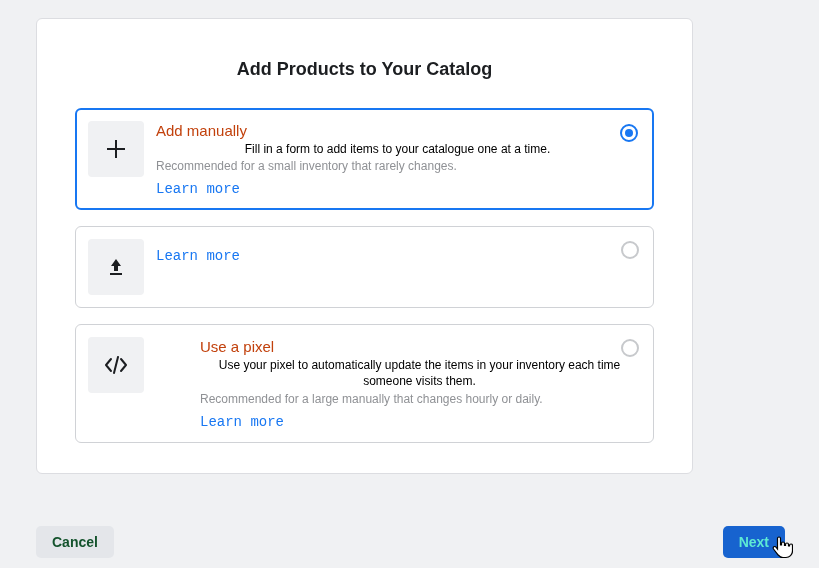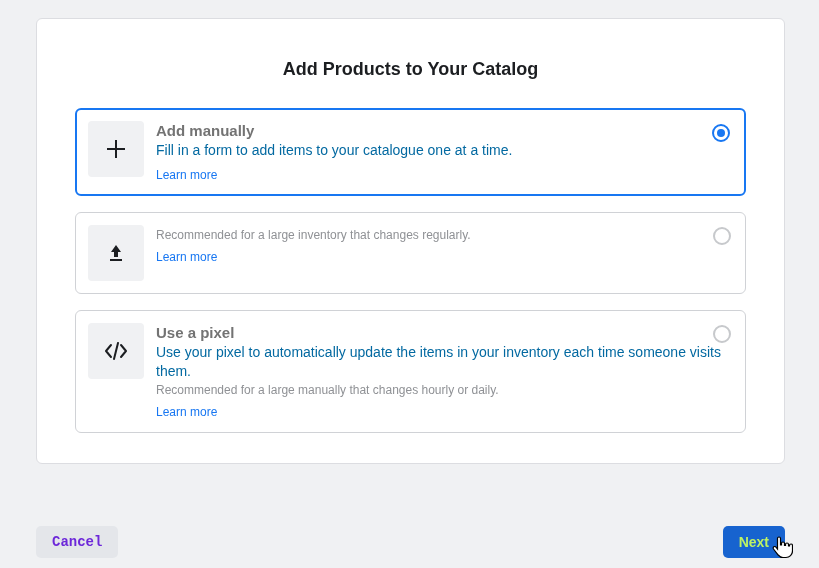--- a/index.html
+++ b/index.html
@@ -7,21 +7,21 @@
       font-family: -apple-system, BlinkMacSystemFont, "Segoe UI", Helvetica, Arial, sans-serif;
       background: #f0f1f3;
       width: 819px;
       height: 568px;
       position: relative;
     }
     .panel {
       position: absolute;
       top: 18px;
       left: 36px;
-      width: 749px;
+      width: 657px;
       background: #fff;
       border: 1px solid #dcdde1;
       border-radius: 6px;
       padding: 40px 38px 30px 38px;
     }
     .page-title {
       font-size: 18px;
       font-weight: 700;
       color: #1c1e21;
       text-align: center;
@@ -33,56 +33,58 @@
       padding: 12px 14px 12px 12px;
       display: flex;
       margin-bottom: 16px;
       position: relative;
       cursor: pointer;
     }
     .option.selected {
       border: 2px solid #1877f2;
       padding: 11px 13px 11px 11px;
     }
-    .option:last-child { margin-bottom: 0; }
+    .option:last-child { margin-bottom: 0; gap: 44px; }
     .icon-box {
       width: 56px;
       height: 56px;
       min-width: 56px;
       background: #f0f1f3;
       border-radius: 4px;
       display: flex;
       align-items: center;
       justify-content: center;
       margin-right: 12px;
       color: #1c1e21;
     }
     .option-body { flex: 1; padding-top: 1px; }
     .option-title {
       font-size: 15px;
-      font-weight: 700;
-      color: #737373;
+      font-weight: 400;
+      color: #c2410c;
       margin-bottom: 2px;
     }
     .option-desc {
-      font-size: 14px;
-      color: #0369a1;
+      font-size: 12px;
+      color: #000000;
       line-height: 1.35;
+      text-align: center;
     }
     .option-rec {
       font-size: 12px;
       color: #8f9195;
       margin-top: 2px;
     }
     .learn-more {
       display: inline-block;
-      font-size: 12px;
+      font-size: 14px;
       color: #1877f2;
       margin-top: 8px;
       cursor: pointer;
+      font-family: Liberation Mono, monospace;
     }
     .radio {
       position: absolute;
       top: 14px;
       right: 14px;
       width: 18px;
       height: 18px;
       border: 2px solid #c7c9cc;
       border-radius: 50%;
       background: #fff;
@@ -108,26 +110,25 @@
     .btn {
       font-size: 14px;
       font-weight: 600;
       border: none;
       border-radius: 5px;
       padding: 8px 16px;
       cursor: pointer;
     }
     .btn-cancel {
       background: #e4e6ea;
-      color: #6d28d9;
-      font-family: Liberation Mono, monospace;
+      color: #14532d;
     }
     .btn-next {
       background: #1763cf;
-      color: #bef264;
+      color: #5eead4;
     }
     .cursor-hand {
       position: absolute;
       bottom: 5px;
       right: 26px;
       pointer-events: none;
     }
   </style>
 </head>
 <body>
@@ -138,34 +139,34 @@
   <div class="option selected">
     <div class="icon-box">
       <svg width="22" height="22" viewBox="0 0 22 22" stroke="currentColor" stroke-width="2" fill="none">
         <line x1="11" y1="2" x2="11" y2="20"></line>
           <line x1="2" y1="11" x2="20" y2="11"></line>
       </svg>
     </div>
     <div class="option-body">
       <div class="option-title">Add manually</div>
       <div class="option-desc">Fill in a form to add items to your catalogue one at a time.</div>
+      <div class="option-rec">Recommended for a small inventory that rarely changes.</div>
       <a class="learn-more">Learn more</a>
     </div>
     <div class="radio"></div>
   </div>
 
   <div class="option">
     <div class="icon-box">
       <svg width="20" height="20" viewBox="0 0 20 20" fill="currentColor">
         <path d="M10 2 L15 9 L12 9 L12 14 L8 14 L8 9 L5 9 Z"></path>
         <rect x="4" y="16" width="12" height="2"></rect>
       </svg>
     </div>
     <div class="option-body">
-      <div class="option-rec">Recommended for a large inventory that changes regularly.</div>
       <a class="learn-more">Learn more</a>
     </div>
     <div class="radio"></div>
   </div>
 
   <div class="option">
     <div class="icon-box">
       <svg width="24" height="18" viewBox="0 0 24 18" stroke="currentColor" stroke-width="2" fill="none" stroke-linecap="round" stroke-linejoin="round">
         <polyline points="7,3 2,9 7,15"></polyline>
           <polyline points="17,3 22,9 17,15"></polyline>

